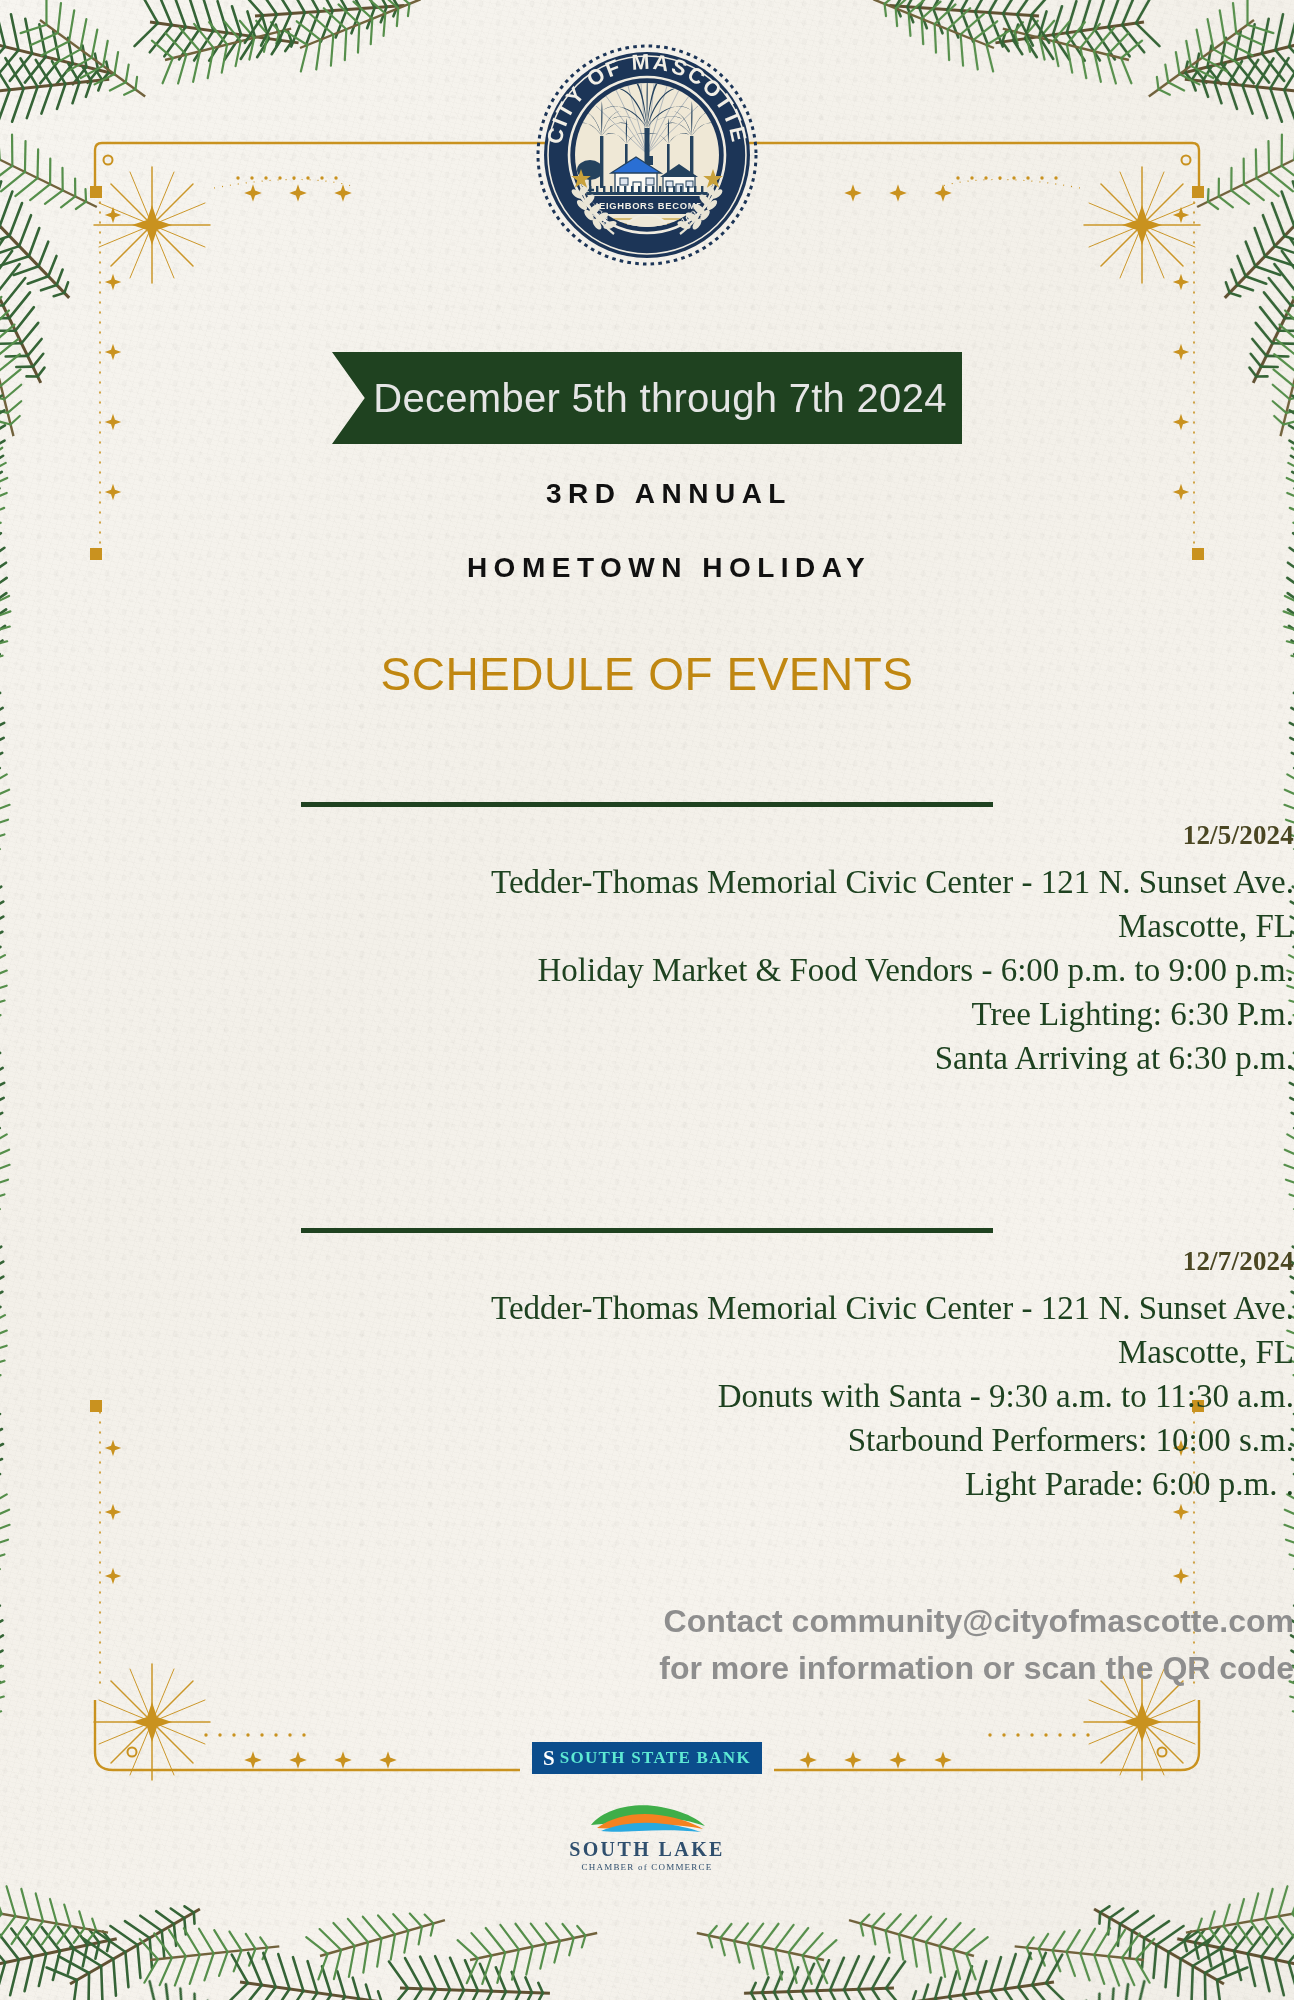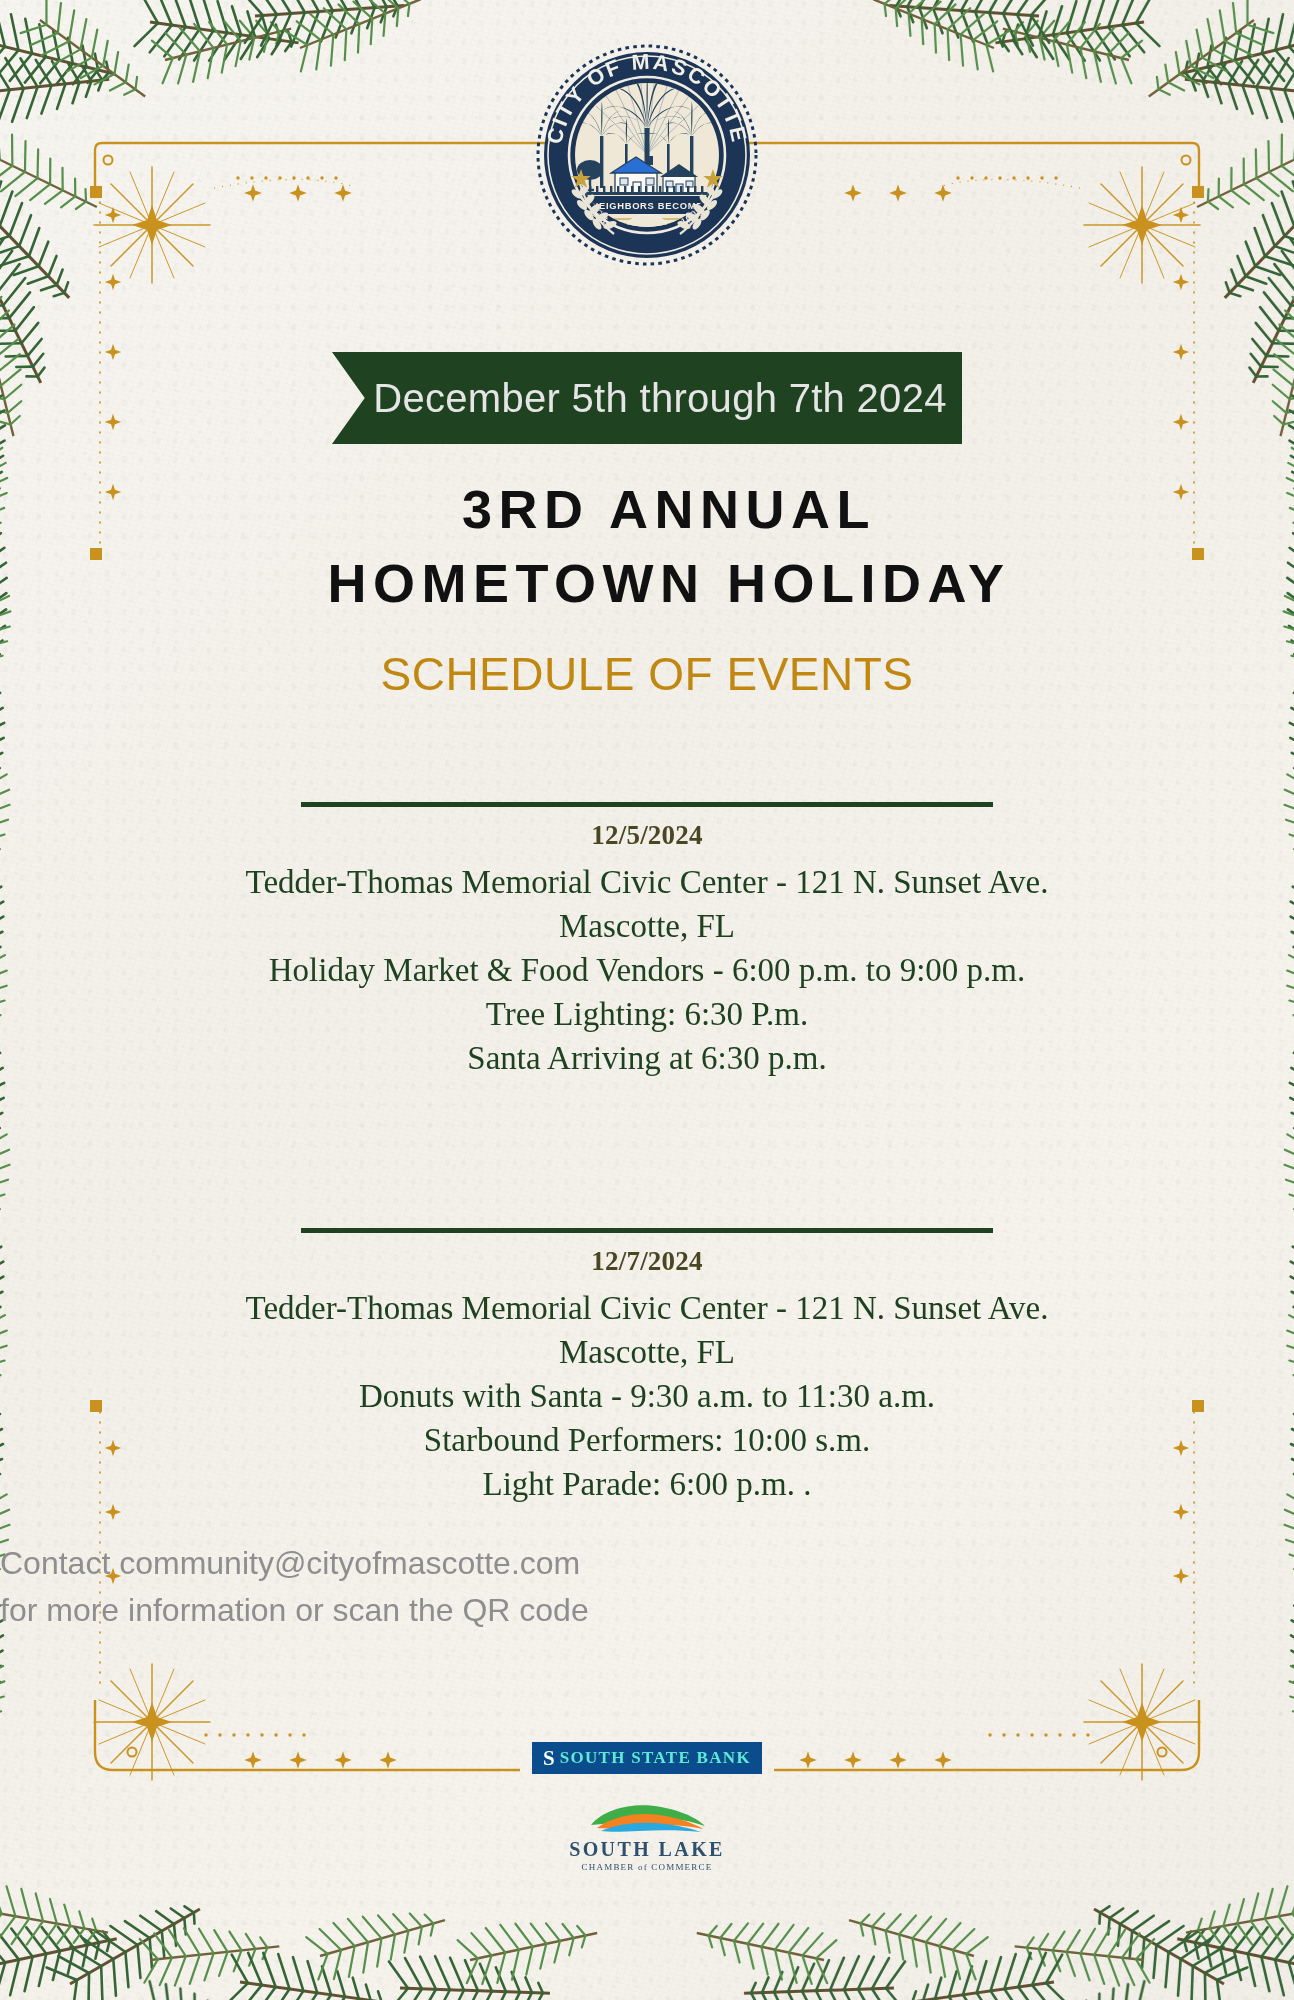--- a/index.html
+++ b/index.html
@@ -90,21 +90,21 @@
     padding-left: 26px;
   }
 
   
   .headline {
     position: absolute;
     left: 0; right: 0;
     text-align: center;
     color: #111111;
     font-weight: bold;
-    font-size: 54px;
+    font-size: 28px;
     letter-spacing: 6.5px;
     font-family: "Liberation Sans", sans-serif;
     margin-left: 44px;
   }
   #headline-1 { top: 478px; }
   #headline-2 { top: 552px; }
 
   #schedule-heading {
     position: absolute;
     left: 0; right: 0;
@@ -127,21 +127,21 @@
     height: 5px;
     background: #1f4220;
   }
   #rule-1 { top: 802px; }
   #rule-2 { top: 1228px; }
 
   
   .event-block {
     position: absolute;
     left: 0; right: 0;
-    text-align: center;
+    text-align: right;
   }
   #block-1 { top: 820px; }
   #block-2 { top: 1246px; }
 
   .event-date {
     font-family: "Liberation Serif", serif;
     font-weight: bold;
     font-size: 27px;
     color: #4a4622;
     letter-spacing: .2px;
@@ -151,26 +151,27 @@
     font-family: "Liberation Serif", serif;
     font-size: 33px;
     line-height: 44px;
     color: #1e4220;
   }
 
   
   #contact {
     position: absolute;
     left: 0; right: 0;
-    top: 1540px;
-    text-align: left;
+    top: 1598px;
+    text-align: right;
     color: #8e8e8e;
     font-size: 32px;
     line-height: 47px;
     font-family: "Liberation Sans", sans-serif;
+    font-weight: bold;
   }
 
   
   #sponsor-bank {
     position: absolute;
     left: 50%;
     transform: translateX(-50%);
     top: 1742px;
     width: 230px;
     height: 32px;

